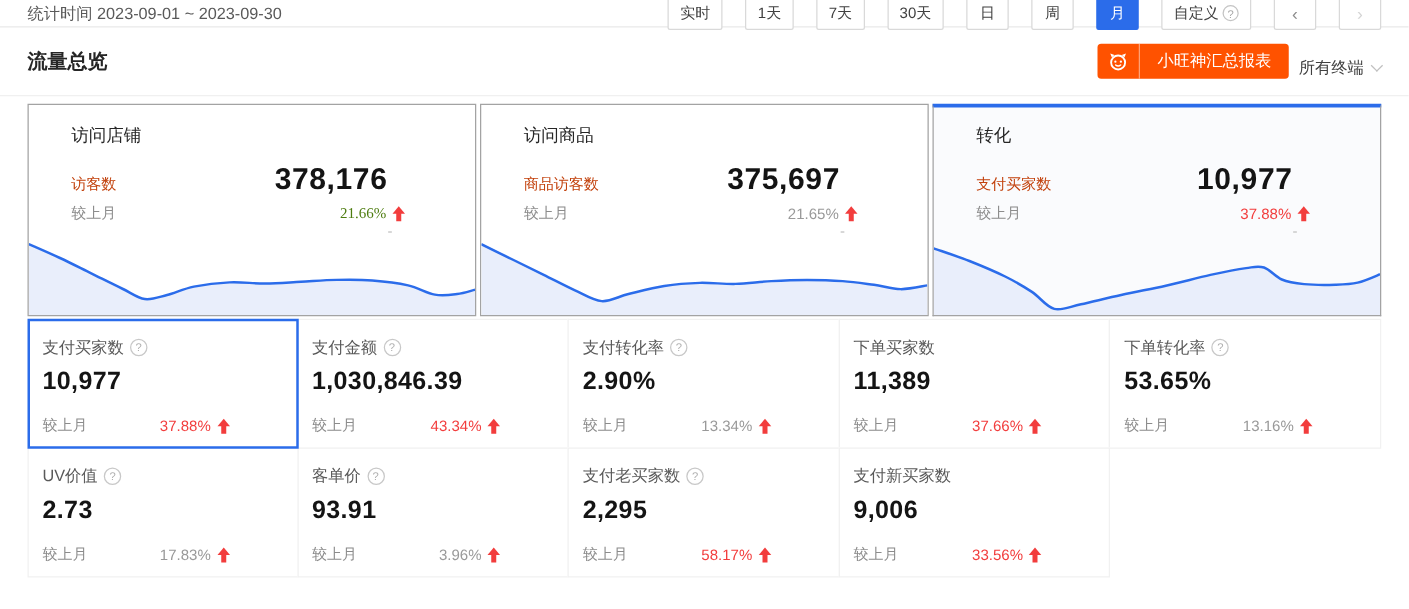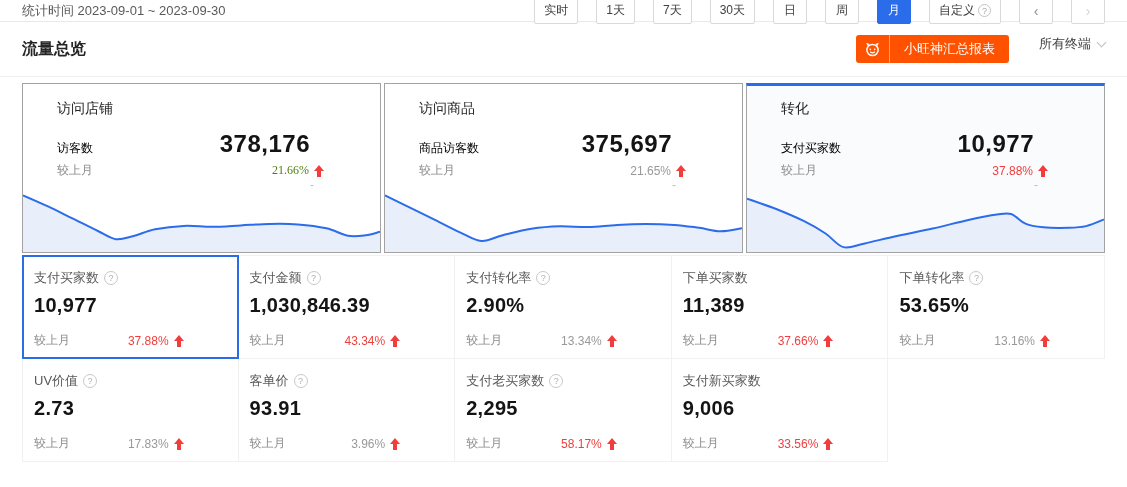--- a/index.html
+++ b/index.html
@@ -12,39 +12,39 @@
   .range-btn { min-width:34px; padding:0 9px; height:26px; border:1px solid #d9d9d9; border-radius:2px;
                background:#fff; font-size:12px; color:#404040; display:inline-flex; align-items:center;
                justify-content:center; gap:3px; cursor:pointer; white-space:nowrap; }
   .range-btn.active { background:#2b6cea; border-color:#2b6cea; color:#fff; }
   .nav-btn { width:28px; padding:0; font-size:14px; color:#8c8c8c; }
   .nav-btn.disabled { color:#d4d4d4; }
 
   
   .header { display:flex; align-items:center; height:55px; padding:0 22px; border-bottom:1px solid #f0f0f0; }
   .page-title { font-size:16px; font-weight:bold; color:#262626; }
-  .header-right { margin-left:auto; display:flex; align-items:flex-start; gap:30px; }
+  .header-right { margin-left:auto; display:flex; align-items:flex-end; gap:8px; }
   .report-btn { display:flex; align-items:center; height:28px; background:#ff5200; border-radius:3px;
                 color:#fff; font-size:13px; cursor:pointer; overflow:hidden; }
   .report-btn .icon-seg { width:34px; height:100%; display:flex; align-items:center; justify-content:center;
                           border-right:1px solid rgba(255,255,255,.45); }
   .report-btn .label-seg { padding:0 14px; }
   .terminal { font-size:13px; color:#404040; display:flex; align-items:center; gap:7px; cursor:pointer; }
   .chev { width:7px; height:7px; border-right:1.5px solid #bfbfbf; border-bottom:1.5px solid #bfbfbf;
           transform:rotate(45deg); margin-top:-4px; }
 
   
   .content { padding:6px 22px 0; }
   .cards { display:grid; grid-template-columns:1fr 1fr 1fr; gap:3px; }
   .card { position:relative; height:170px; border:1px solid #a3a3a3; background:#fff; overflow:hidden; cursor:pointer; }
   .card.selected { background:#fafbfd; border-top:3px solid #2b6cea; }
   .card-title { font-size:14px; color:#262626; padding:16px 0 0 34px; }
   .card.selected .card-title { padding-top:14px; }
   .card-metric { display:flex; align-items:baseline; padding:12px 70px 0 34px; }
-  .metric-label { font-size:12px; color:#000000; }
+  .metric-label { font-size:12px; color:#c2410c; }
   .card-value { font-size:24px; font-weight:bold; color:#141414; margin-left:auto; letter-spacing:.5px; }
   .card-compare { display:flex; align-items:center; padding:4px 56px 0 34px; font-size:12px; color:#8c8c8c; }
   .card-sub { text-align:right; padding-right:66px; color:#bfbfbf; font-size:12px; line-height:13px; }
   .spark { position:absolute; left:0; right:0; bottom:0; width:100%; height:74px; display:block; }
 
   
   .mgrid { display:grid; grid-template-columns:repeat(5,1fr); margin-top:2px; }
   .mcell { border:1px solid #f1f1f1; margin-left:-1px; height:104px; padding:13px 14px 0 11px;
            background:#fff; position:relative; cursor:pointer; }
   .mgrid > .mcell:nth-child(5n+1) { margin-left:0; }

